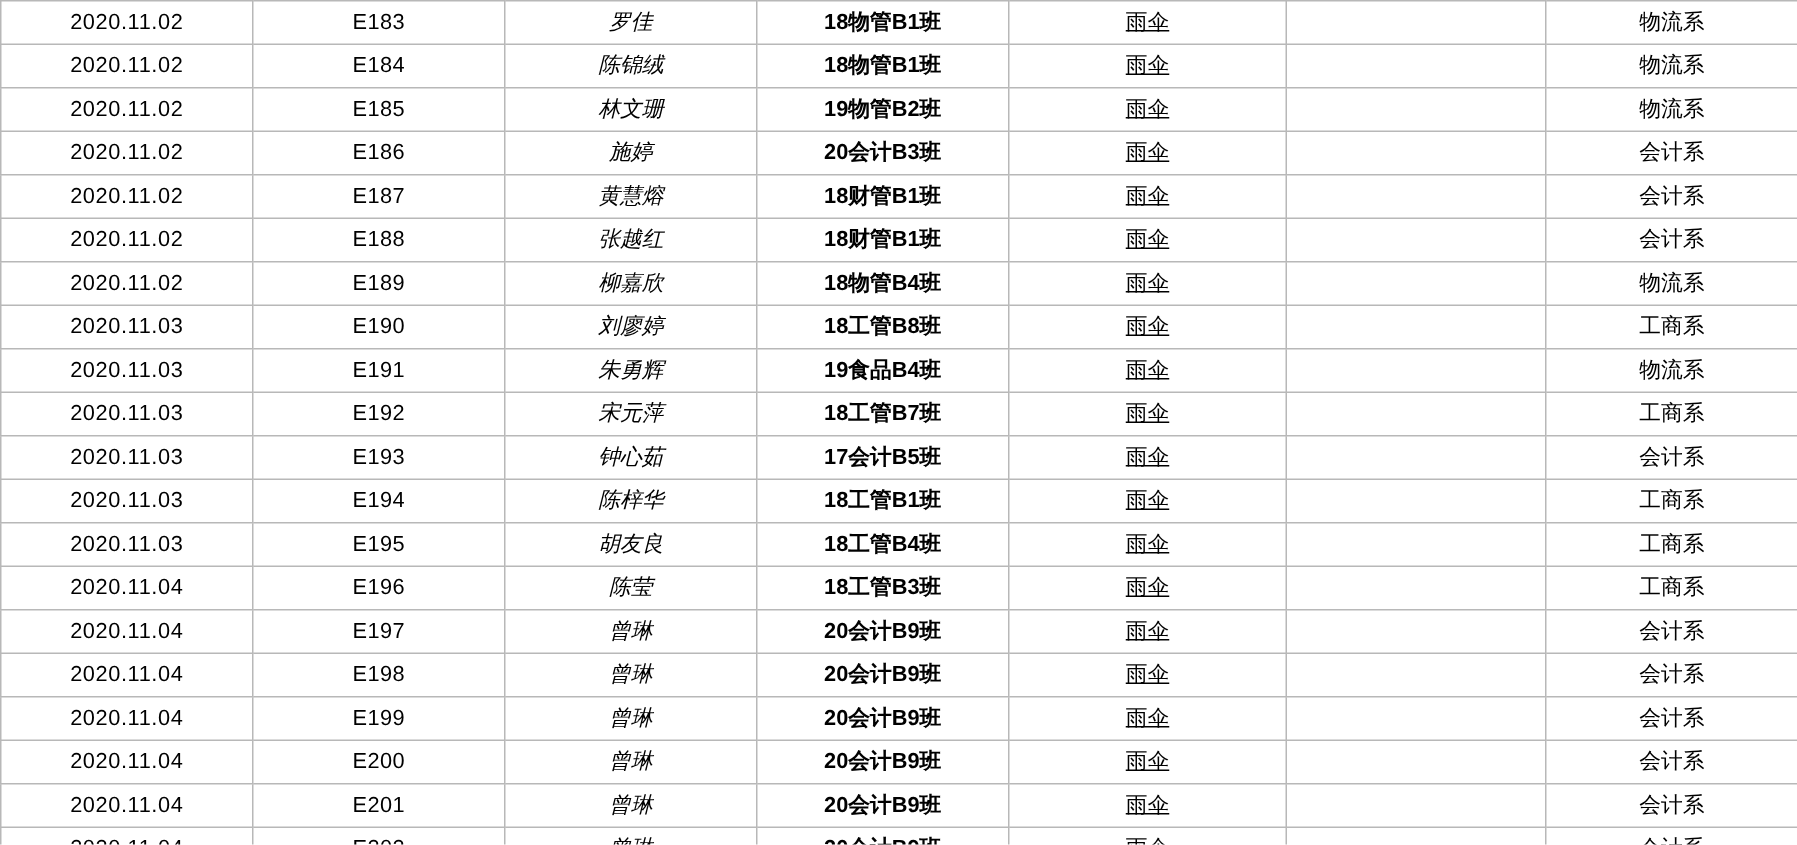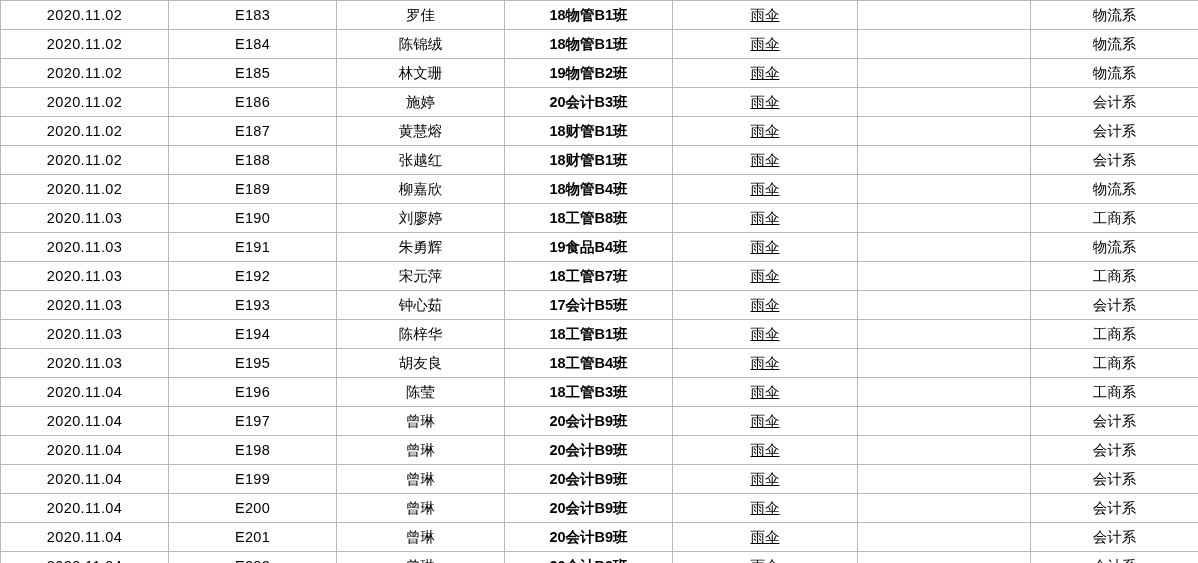--- a/index.html
+++ b/index.html
@@ -42,21 +42,21 @@
   col.c-date   { width: 168px; }
   col.c-id     { width: 168px; }
   col.c-name   { width: 168px; }
   col.c-class  { width: 168px; }
   col.c-item   { width: 185px; }
   col.c-blank  { width: 173px; }
   col.c-dept   { width: 168px; }
 
   td.date  { font-size: 14px; letter-spacing: 0.4px; }
   td.id    { font-size: 14px; letter-spacing: 0.3px; }
-  td.name  { font-size: 15px; }
+  td.name  { font-size: 15px; font-style: italic; }
   td.cls   { font-size: 14.5px; font-weight: bold; }
   td.item  { font-size: 15px; text-decoration: underline; }
   td.blank { font-size: 14px; }
   td.dept  { font-size: 15px; }
 
   
   table.record-table tr:first-child td { border-top: 1px solid #b8b8b8; }
 </style>
 </head>
 <body>

